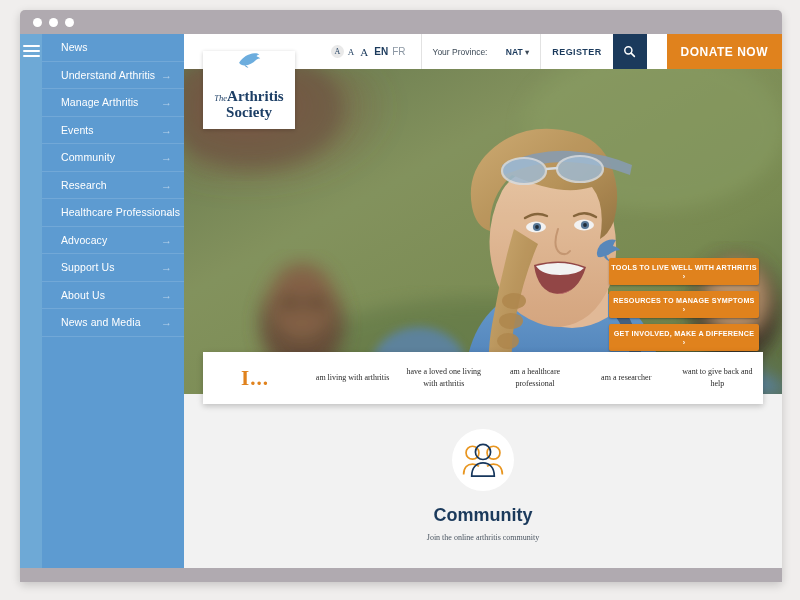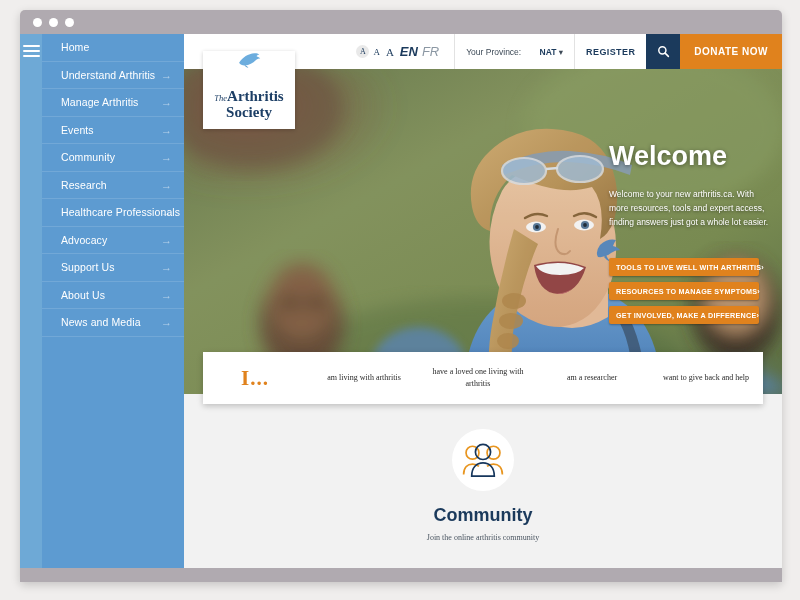--- a/index.html
+++ b/index.html
@@ -75,36 +75,36 @@
     border-left:1px solid #e2e2e2;
   }
   .util-group:first-child{ border-left:none; }
   .asize{
     color:#1b3a5c; margin-right:6px; cursor:pointer;
     font-family:"Liberation Serif", serif;
   }
   .asize.a1{ font-size:8px; background:#e9e9e9; border-radius:50%;
              width:13px; height:13px; line-height:13px; text-align:center; margin-right:4px;}
   .asize.a2{ font-size:9px; } .asize.a3{ font-size:11px; }
-  .lang{ font-size:13px; font-weight:bold; color:#1b3a5c; margin-right:4px; cursor:pointer;font-style:italic;}
+  .lang{ font-size:10px; font-weight:bold; color:#1b3a5c; margin-right:4px; cursor:pointer;}
   .lang.inactive{ font-weight:normal; color:#8b97a3; }
   #province{ font-size:8.5px; color:#3d4a57; cursor:pointer; white-space:nowrap; }
   #province b{ color:#1b3a5c;padding-left:16px; }
   .util-link{
     font-size:9px; font-weight:bold; color:#1b3a5c;
     letter-spacing:.4px; cursor:pointer; white-space:nowrap;
   }
   #search-btn{
     width:34px; background:#1b3a5c; display:flex;
     align-items:center; justify-content:center; cursor:pointer; border:none;
   }
   #donate-btn{
     background:#e0821d; color:#fff; display:flex; align-items:center;
-    padding:0 14px; font-size:10px; font-weight:bold;
-    letter-spacing:.5px; cursor:pointer; border:none; white-space:nowrap;
+    padding:0 14px; font-size:12px; font-weight:bold;
+    letter-spacing:.5px; cursor:pointer; border:none; white-space:nowrap;margin-left:20px;
   }
 
   
   #logo{
     position:absolute; left:19px; top:17px; width:92px; height:78px;
     background:#fff; z-index:10;
     box-shadow:0 1px 4px rgba(0,0,0,.2);
     display:flex; flex-direction:column;
     align-items:center; justify-content:flex-end; padding-bottom:9px;gap:18px;
   }
@@ -129,21 +129,21 @@
   }
   #hero-sub{
     font-size:8.5px; line-height:1.62; color:#fff;
     text-shadow:0 1px 3px rgba(0,0,0,.5);
   }
   .cta{
     display:flex; align-items:center; justify-content:space-between;
     background:#e0821d; color:#fff; border-radius:2px;
     font-size:7.2px; font-weight:bold; letter-spacing:.25px;
     padding:4.5px 7px; margin-top:6px; cursor:pointer;
-    box-shadow:0 1px 2px rgba(0,0,0,.3); white-space:nowrap;
+    box-shadow:0 1px 2px rgba(0,0,0,.3); white-space:nowrap;flex-direction:column;
   }
   #cta-list{ position:absolute; left:425px; top:183px; width:150px; z-index:3; }
 
   
   #persona-bar{
     position:absolute; left:19px; top:318px; width:560px; height:52px;
     background:#fff; z-index:4;
     box-shadow:0 2px 6px rgba(0,0,0,.22);
     display:flex; align-items:center;
   }
@@ -195,21 +195,21 @@
 
     <div id="sidebar-rail">
       <div id="hamburger">
         <span></span>
           <span></span>
           <span></span>
       </div>
     </div>
 
     <nav id="sidebar">
-        <div class="nav-item"><span>Home</span></div>
+        <div class="nav-item"><span>News</span></div>
         <div class="nav-item"><span>Understand Arthritis</span><span class="nav-arrow">→</span></div>
         <div class="nav-item"><span>Manage Arthritis</span><span class="nav-arrow">→</span></div>
         <div class="nav-item"><span>Events</span><span class="nav-arrow">→</span></div>
         <div class="nav-item"><span>Community</span><span class="nav-arrow">→</span></div>
         <div class="nav-item"><span>Research</span><span class="nav-arrow">→</span></div>
         <div class="nav-item"><span>Healthcare Professionals</span><span class="nav-arrow">→</span></div>
         <div class="nav-item"><span>Advocacy</span><span class="nav-arrow">→</span></div>
         <div class="nav-item"><span>Support Us</span><span class="nav-arrow">→</span></div>
         <div class="nav-item"><span>About Us</span><span class="nav-arrow">→</span></div>
         <div class="nav-item"><span>News and Media</span><span class="nav-arrow">→</span></div>
@@ -370,24 +370,20 @@
 
             <path d="M416 176 q8 -7 16 -5 q-2 3 -3 6 q5 1 7 4 q-5 0 -9 3
                      q-6 5 -13 4 q-3 -5 2 -12 Z" fill="#5d8fc4"></path>
             <path d="M422 186 q2 5 5 7 q-4 -1 -7 -5 Z" fill="#5d8fc4"></path>
 
             <path d="M432 248 q16 22 18 77 l14 0 q-6 -56 -22 -82 Z" fill="#3f566e" opacity=".75"></path>
           </g>
           <rect width="598" height="325" fill="#000" opacity=".05"></rect>
         </svg>
 
-        <div id="hero-text">
-          <div id="hero-title">Welcome</div>
-          <div id="hero-sub">Welcome to your new arthritis.ca. With more resources, tools and expert access, finding answers just got a whole lot easier.</div>
-        </div>
 
         <div id="cta-list">
             <div class="cta">
               <span>TOOLS TO LIVE WELL WITH ARTHRITIS</span>
               <span>›</span>
             </div>
             <div class="cta">
               <span>RESOURCES TO MANAGE SYMPTOMS</span>
               <span>›</span>
             </div>
@@ -395,20 +391,21 @@
               <span>GET INVOLVED, MAKE A DIFFERENCE</span>
               <span>›</span>
             </div>
           </div>
       </section>
 
       <div id="persona-bar">
         <div id="persona-label">I...</div>
       <div class="persona">am living with arthritis</div>
           <div class="persona">have a loved one living with arthritis</div>
+          <div class="persona">am a healthcare professional</div>
           <div class="persona">am a researcher</div>
           <div class="persona">want to give back and help</div>
         </div>
 
       <div id="features">
 
 
         <div class="feature">
           <div class="feature-icon">
             <svg width="42" height="38" viewBox="0 0 52 44">

